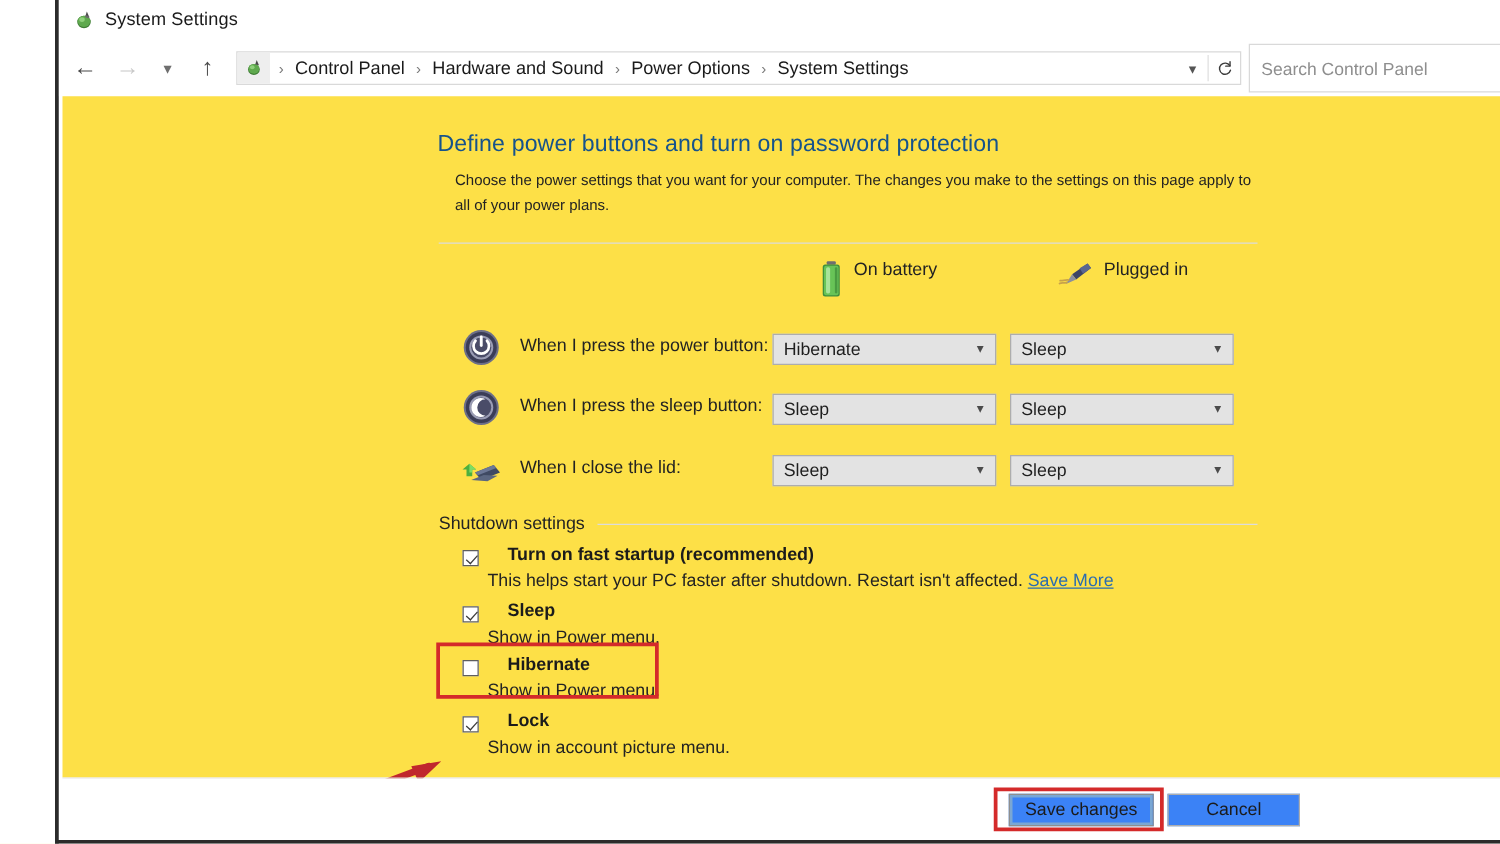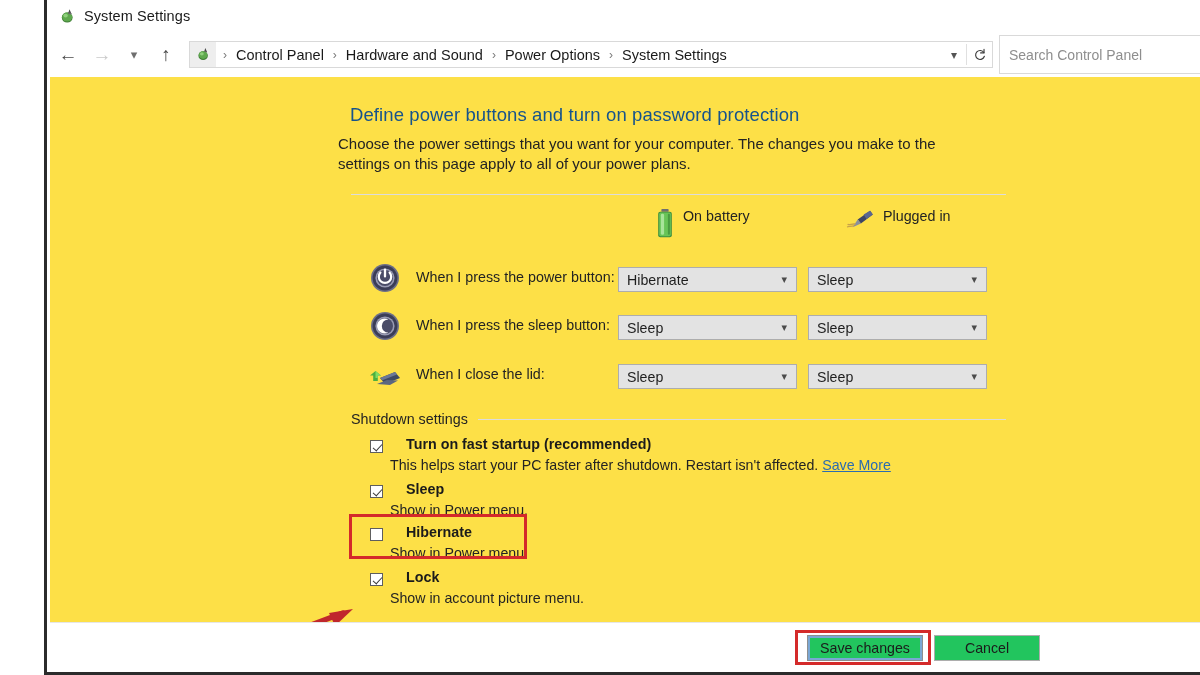--- a/index.html
+++ b/index.html
@@ -194,23 +194,23 @@
   #page-heading {
     position: absolute;
     left: 300px; top: 27px;
     font-size: 18.5px;
     color: #16538c;
     white-space: nowrap;
     letter-spacing: .1px;
   }
   #page-desc {
     position: absolute;
-    left: 288px; top: 57px;
+    left: 314px; top: 57px;
     width: 640px;
-    font-size: 15px;
+    font-size: 12px;
     line-height: 20px;
     color: #232323;
   }
 
   
   .section-head {
     position: absolute;
     display: flex;
     align-items: center;
     width: 655px;
@@ -383,21 +383,21 @@
   #footer {
     position: absolute;
     left: 3px; top: 623px;
     width: 1194px; height: 49px;
     background: #ffffff;
   }
   .footer-btn {
     position: absolute;
     height: 26px;
     top: 12px;
-    background: #22c55e;
+    background: #3b82f6;
     border: 1px solid #adadad;
     box-sizing: border-box;
     display: flex;
     align-items: center;
     justify-content: center;
     font-size: 14.2px;
     color: #1b1b1b;
   }
   #btn-save {
     left: 757px;

